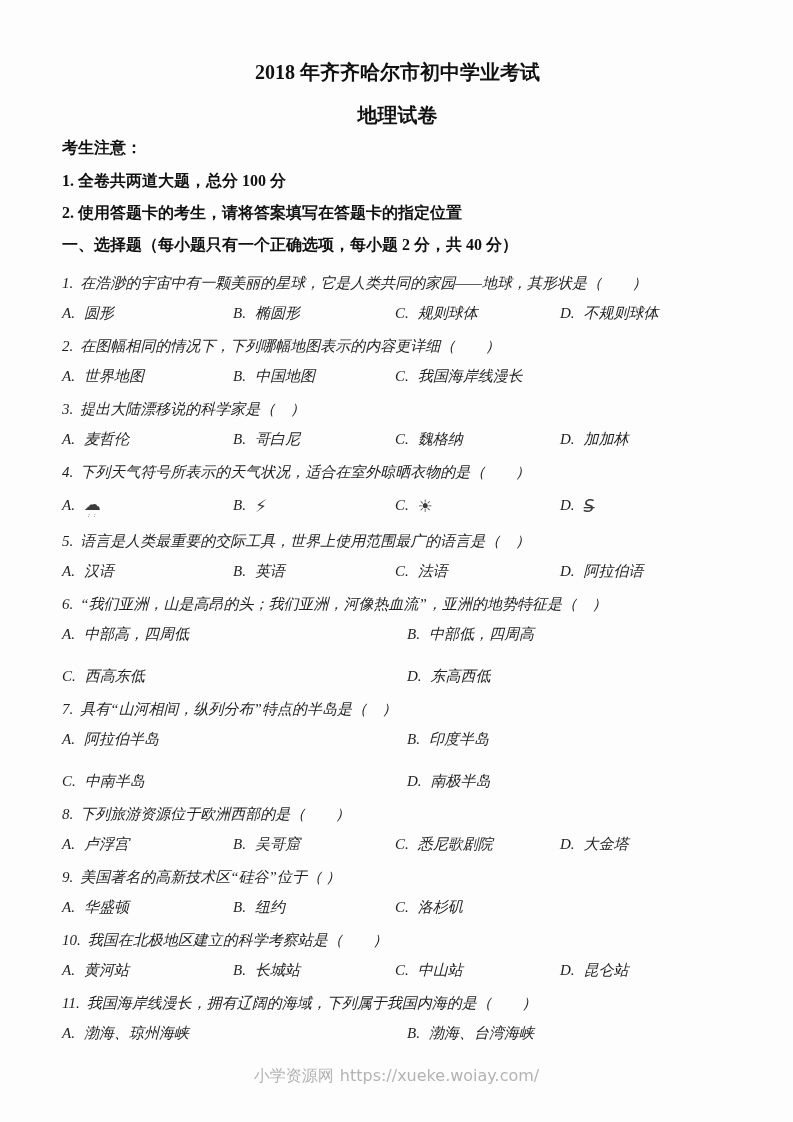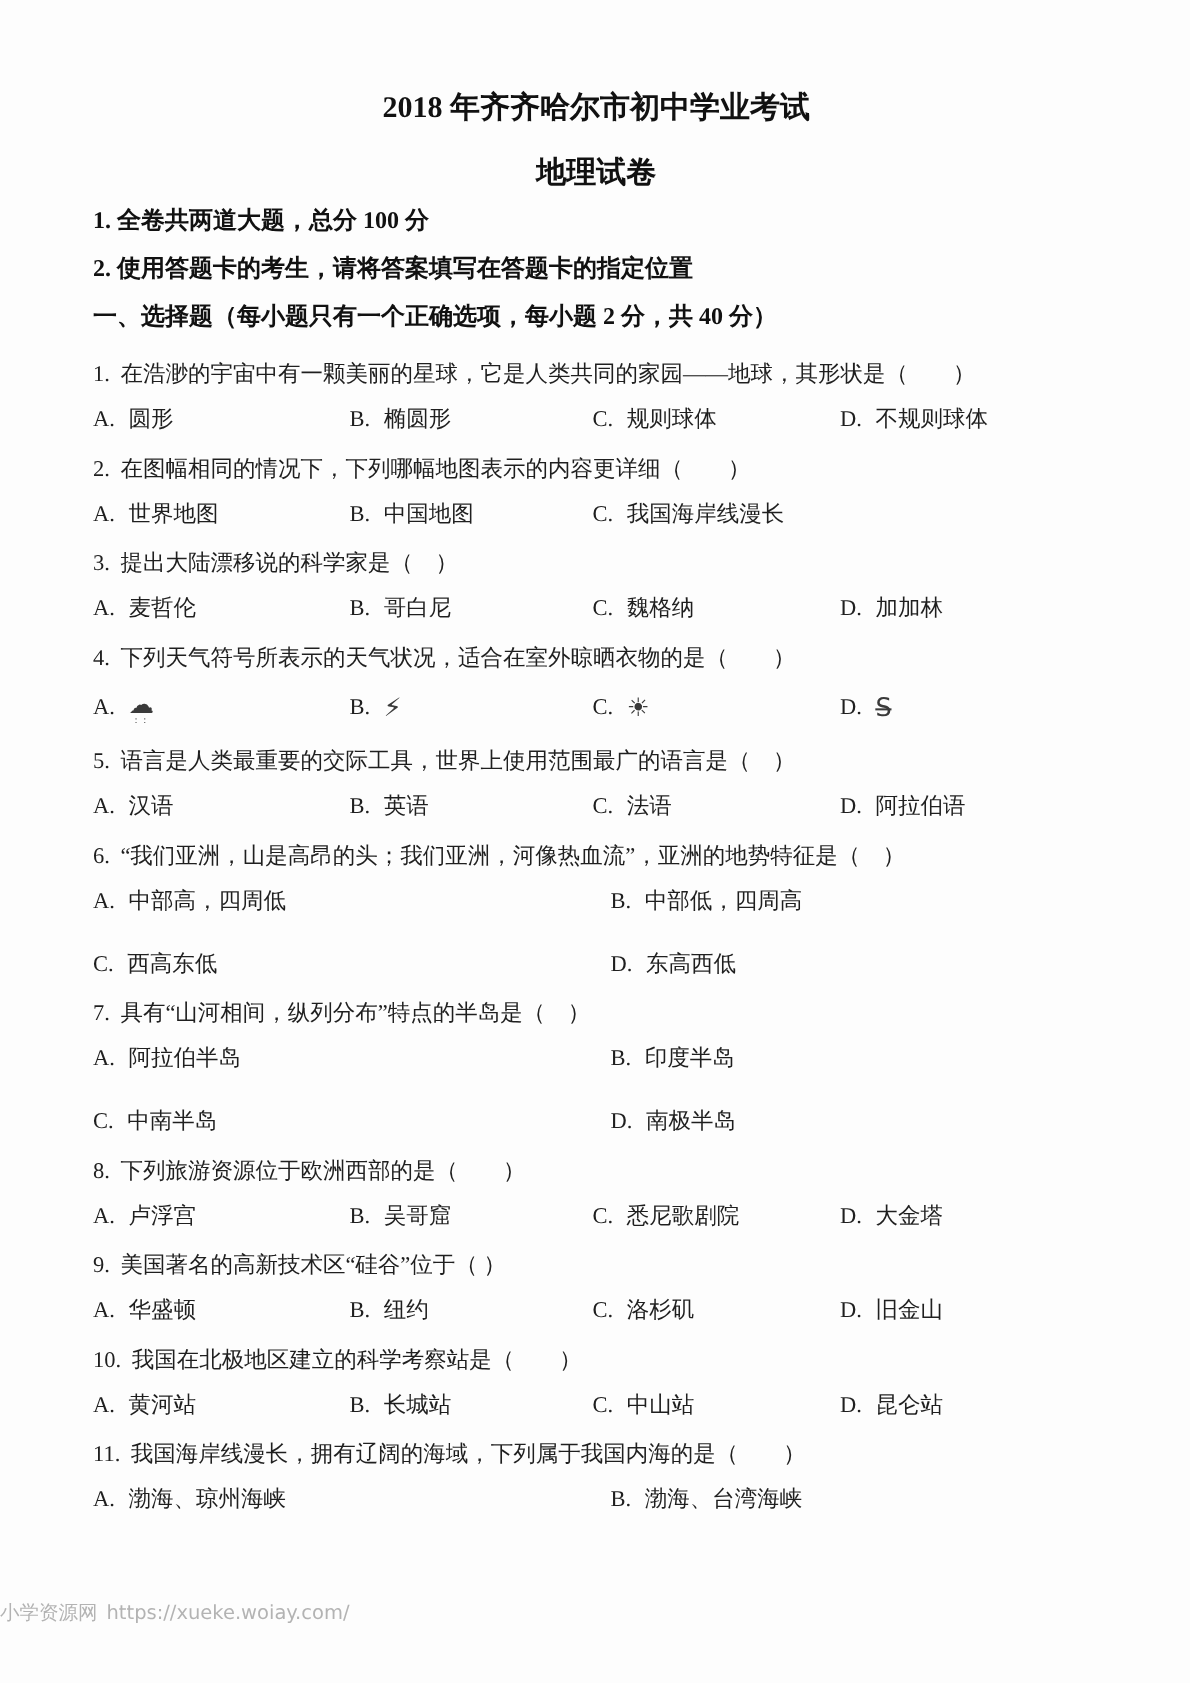--- a/index.html
+++ b/index.html
@@ -19,53 +19,54 @@
     font-weight:bold; text-align:center;
     color:#111;
   }
   .subtitle { margin:0 0 8px 0; }
   .bold-line {
     font-size:16px; line-height:22px;
     font-weight:bold; color:#111;
     margin:0 0 10px 0;
   }
   .notice-h { margin-top:8px; margin-bottom:11px; }
-  .questions { margin-top:12px; }
+  .questions { margin-top:12px;font-style:italic; }
   .q { margin:0 0 3px 0; }
   .q-line { font-size:15px; line-height:30px; white-space:nowrap; }
   .q-num { margin-right:7px; }
   .opts { font-size:15px; line-height:30px; display:grid; }
   .opts.cols4 { grid-template-columns:171px 162px 165px 1fr; }
   .opts.cols2 { grid-template-columns:333px 1fr;gap:12px; }
   .opt { white-space:nowrap; }
   .opt-label { margin-right:9px; }
   .opts.iconrow { line-height:36px; }
   .wx-icon {
     display:inline-flex; flex-direction:column; align-items:center;
     vertical-align:middle;
     font-family:"DejaVu Sans",sans-serif;
     color:#3a3a3a; line-height:1;
   }
   .wx-glyph { font-size:17px; }
   .wx-sub { font-size:6px; line-height:4px; letter-spacing:1px; color:#3a3a3a; }
   .footer {
     position:absolute; left:0; top:1066px; width:100%;
-    text-align:left;
+    text-align:center;
     font-family:"DejaVu Sans","Liberation Sans",sans-serif;
-    font-size:13px; color:#b3b3b3;
+    font-size:16px; color:#b3b3b3;
   }
   .footer-site { margin-right:6px; }
 </style>
 </head>
 <body>
 
 <div class="page">
   <h1 class="title">2018 年齐齐哈尔市初中学业考试</h1>
   <h2 class="title subtitle">地理试卷</h2>
 
+  <div class="bold-line notice-h">考生注意：</div>
   <div class="bold-line">1. 全卷共两道大题，总分 100 分</div>
   <div class="bold-line">2. 使用答题卡的考生，请将答案填写在答题卡的指定位置</div>
   <div class="bold-line">一、选择题（每小题只有一个正确选项，每小题 2 分，共 40 分）</div>
 
   <div class="questions">
       <div class="q">
         <div class="q-line"><span class="q-num">1.</span><span>在浩渺的宇宙中有一颗美丽的星球，它是人类共同的家园——地球，其形状是（　　）</span></div>
         <div class="opts cols4">
           <span class="opt"><span class="opt-label">A.</span><span class="opt-text">圆形</span></span>
           <span class="opt"><span class="opt-label">B.</span><span class="opt-text">椭圆形</span></span>
@@ -143,21 +144,20 @@
           <span class="opt"><span class="opt-label">C.</span><span class="opt-text">悉尼歌剧院</span></span>
           <span class="opt"><span class="opt-label">D.</span><span class="opt-text">大金塔</span></span>
         </div>
       </div>
       <div class="q">
         <div class="q-line"><span class="q-num">9.</span><span>美国著名的高新技术区“硅谷”位于（ ）</span></div>
         <div class="opts cols4">
           <span class="opt"><span class="opt-label">A.</span><span class="opt-text">华盛顿</span></span>
           <span class="opt"><span class="opt-label">B.</span><span class="opt-text">纽约</span></span>
           <span class="opt"><span class="opt-label">C.</span><span class="opt-text">洛杉矶</span></span>
-          <span class="opt"><span class="opt-label">D.</span><span class="opt-text">旧金山</span></span>
         </div>
       </div>
       <div class="q">
         <div class="q-line"><span class="q-num">10.</span><span>我国在北极地区建立的科学考察站是（　　）</span></div>
         <div class="opts cols4">
           <span class="opt"><span class="opt-label">A.</span><span class="opt-text">黄河站</span></span>
           <span class="opt"><span class="opt-label">B.</span><span class="opt-text">长城站</span></span>
           <span class="opt"><span class="opt-label">C.</span><span class="opt-text">中山站</span></span>
           <span class="opt"><span class="opt-label">D.</span><span class="opt-text">昆仑站</span></span>
         </div>

